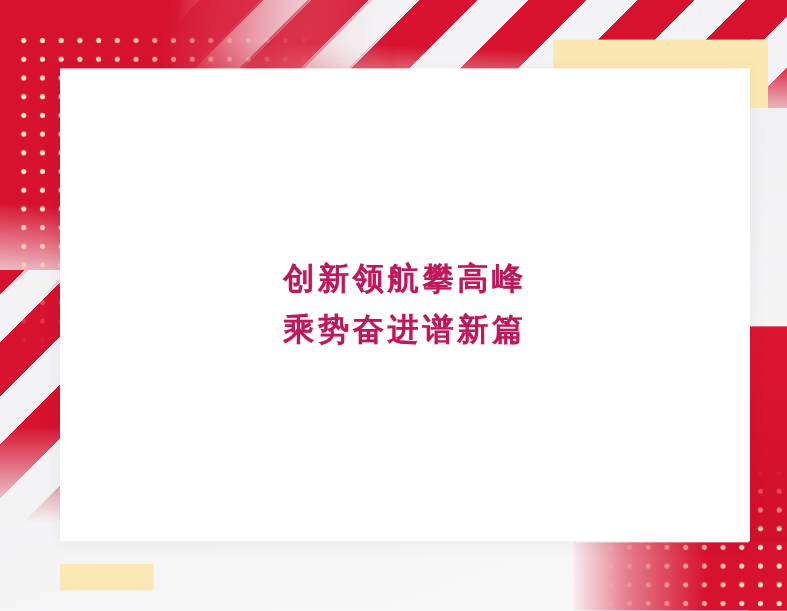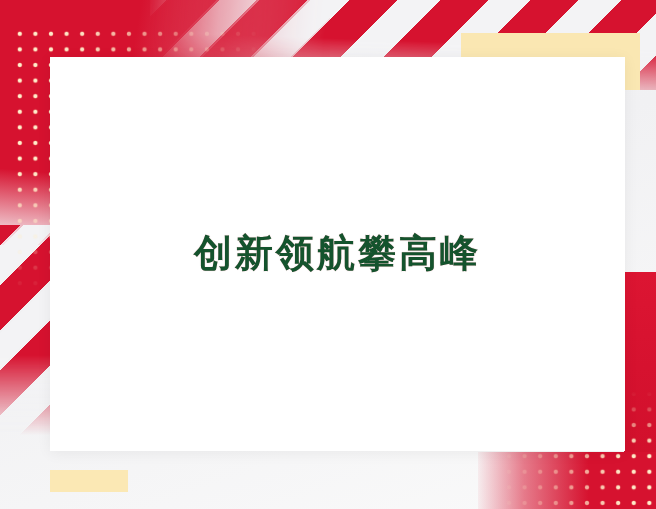--- a/index.html
+++ b/index.html
@@ -186,24 +186,24 @@
     top: 57px;
     width: 575px;
     height: 394px;
     display: flex;
     flex-direction: column;
     align-items: center;
     justify-content: center;
     gap: 14px;
   }
   .headline-line {
-    font-size: 38px;
+    font-size: 26px;
     font-weight: bold;
     letter-spacing: 3px;
-    color: #14532d;
+    color: #be185d;
     line-height: 1.08;
     white-space: nowrap;
     text-shadow: 0 0 1px rgba(214,18,47,0.35);
   }
 </style>
 </head>
 <body>
 
 <div id="poster">
 
@@ -223,15 +223,16 @@
   <div class="right-red"></div>
   <div class="bottom-red"></div>
   <div class="br-dots"></div>
 
   <div class="gold-rect"></div>
 
   <div class="card"></div>
 
   <div class="headline">
     <div class="headline-line">创新领航攀高峰</div>
+    <div class="headline-line">乘势奋进谱新篇</div>
   </div>
 
 </div>
 
 </body></html>

